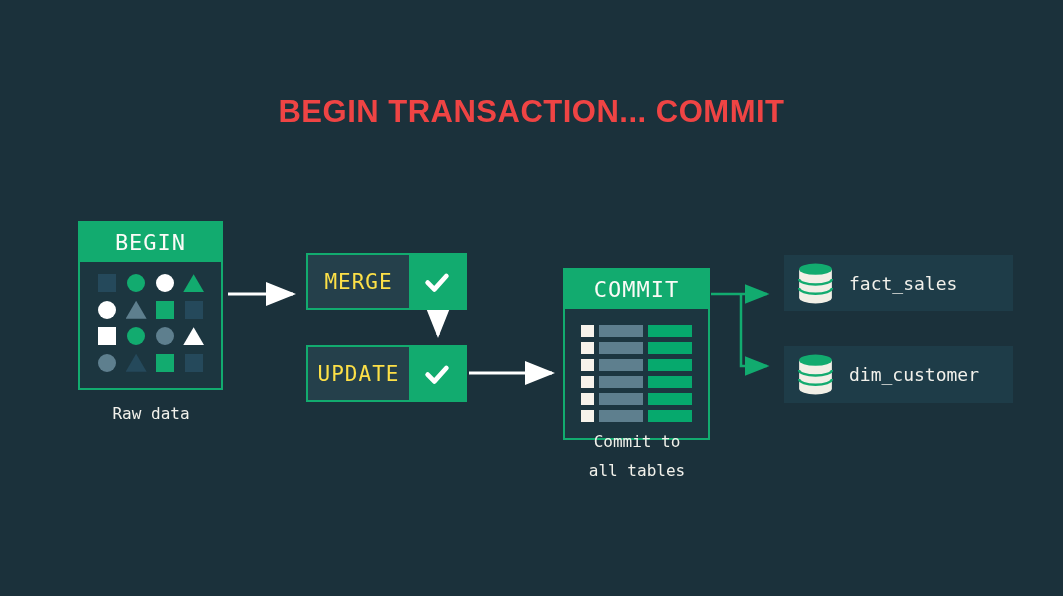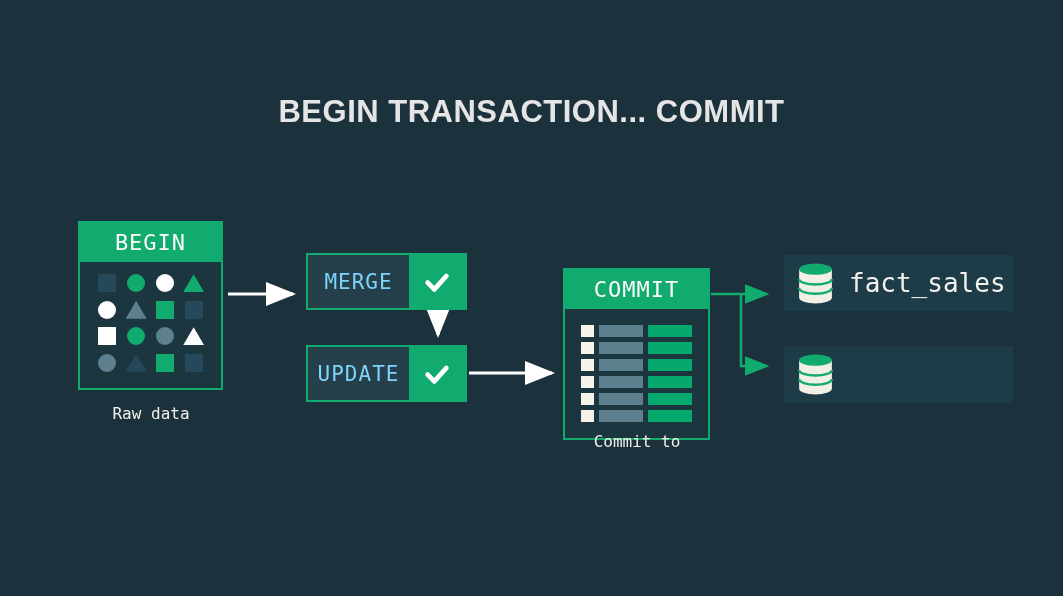--- a/index.html
+++ b/index.html
@@ -7,21 +7,21 @@
     --green:#12AB6F; --green-bright:#06A96D; --white:#FFFFFF; --off-white:#F6F3EB;
     --slate:#5E7F8E; --dark-shape:#25495B; --text:#F2F1EB;
   }
   *{margin:0;padding:0;box-sizing:border-box;}
   html,body{width:1063px;height:596px;overflow:hidden;}
   body{background:var(--background);font-family:"DejaVu Sans Mono",monospace;}
   .canvas{position:absolute;left:0;top:0;width:1063px;height:596px;background:var(--background);}
 
   .title{position:absolute;left:0;top:94px;width:1063px;text-align:center;
     font-family:"Liberation Sans",sans-serif;font-weight:bold;font-size:31px;
-    letter-spacing:0.5px;color:#e5e5e5;}
+    letter-spacing:0.5px;color:#ef4444;}
 
   .arrow-layer{position:absolute;left:0;top:0;width:1063px;height:596px;pointer-events:none;}
   .ln-white{stroke:var(--white);stroke-width:3;fill:none;}
   .ln-green{stroke:var(--green);stroke-width:2.5;fill:none;}
   .mk-white{fill:var(--white);}
   .mk-green{fill:var(--green);}
 
   .panel{position:absolute;border:2px solid var(--green);}
   .panel-header{height:39px;background:var(--green);display:flex;align-items:center;justify-content:center;
     color:#FBFBF7;font-size:22px;letter-spacing:1px;}
@@ -35,35 +35,35 @@
   .shape.triangle{width:21px;height:18px;clip-path:polygon(50% 0,100% 100%,0 100%);}
 
   .caption{position:absolute;text-align:center;color:var(--text);font-size:16px;line-height:29px;}
   .caption-raw{left:51px;top:399px;width:200px;}
   .caption-commit{left:537px;top:399px;width:200px;margin-top:28px;}
 
   .pill{position:absolute;left:306px;width:161px;height:57px;border:2px solid var(--green);display:flex;}
   .pill-merge{top:253px;}
   .pill-update{top:345px;}
   .pill-label{flex:1;background:var(--pill-dark);display:flex;align-items:center;justify-content:center;
-    color:#7dd3fc;font-size:21px;letter-spacing:1px;}
+    color:#fde047;font-size:21px;letter-spacing:1px;}
   .pill-check{width:56px;background:var(--green);display:flex;align-items:center;justify-content:center;}
 
   .commit-box{left:563px;top:220px;width:147px;height:172px;margin-top:48px;}
   .commit-table{height:129px;display:flex;flex-direction:column;justify-content:center;gap:5px;padding:4px 16px;}
   .commit-row{display:flex;gap:5px;height:12px;}
   .cell-key{width:13px;background:var(--off-white);}
   .cell-mid{width:44px;background:var(--slate);}
   .cell-val{flex:1;background:var(--green-bright);}
 
   .db-card{position:absolute;left:784px;width:229px;background:var(--db-box);
     display:flex;align-items:center;gap:15px;padding-left:13px;}
   .db-fact{top:255px;height:56px;}
   .db-dim{top:346px;height:57px;}
-  .db-name{color:var(--text);font-size:26px;text-align:center;}
+  .db-name{color:var(--text);font-size:18px;text-align:center;}
 </style>
 </head>
 <body>
 
 <div class="canvas">
 
   <div class="title">BEGIN TRANSACTION... COMMIT</div>
 
   <svg class="arrow-layer" viewBox="0 0 1063 596">
     <defs>
@@ -152,34 +152,36 @@
         </div>
         <div class="commit-row">
           <div class="cell-key"></div>
           <div class="cell-mid"></div>
           <div class="cell-val"></div>
         </div>
       </div>
   </div>
   <div class="caption caption-commit">
     <div>Commit to</div>
+    <div>all tables</div>
   </div>
 
   <div class="db-card db-fact">
     <svg width="37" height="43" viewBox="0 0 36 42">
       <path d="M2,7 L2,35 A16,5.5 0 0 0 34,35 L34,7 Z" fill="#F2EFE6"></path>
       <path d="M2,16.5 A16,5.5 0 0 0 34,16.5" fill="none" stroke="#12AB6F" stroke-width="2.4"></path>
       <path d="M2,25.5 A16,5.5 0 0 0 34,25.5" fill="none" stroke="#12AB6F" stroke-width="2.4"></path>
       <ellipse cx="18" cy="7" rx="16" ry="5.5" fill="#12AB6F"></ellipse>
     </svg>
     <span class="db-name">fact_sales</span>
   </div>
 
   <div class="db-card db-dim">
     <svg width="37" height="43" viewBox="0 0 36 42">
       <path d="M2,7 L2,35 A16,5.5 0 0 0 34,35 L34,7 Z" fill="#F2EFE6"></path>
       <path d="M2,16.5 A16,5.5 0 0 0 34,16.5" fill="none" stroke="#12AB6F" stroke-width="2.4"></path>
       <path d="M2,25.5 A16,5.5 0 0 0 34,25.5" fill="none" stroke="#12AB6F" stroke-width="2.4"></path>
       <ellipse cx="18" cy="7" rx="16" ry="5.5" fill="#12AB6F"></ellipse>
     </svg>
+    <span class="db-name">dim_customer</span>
   </div>
 
 </div>
 
 </body></html>

